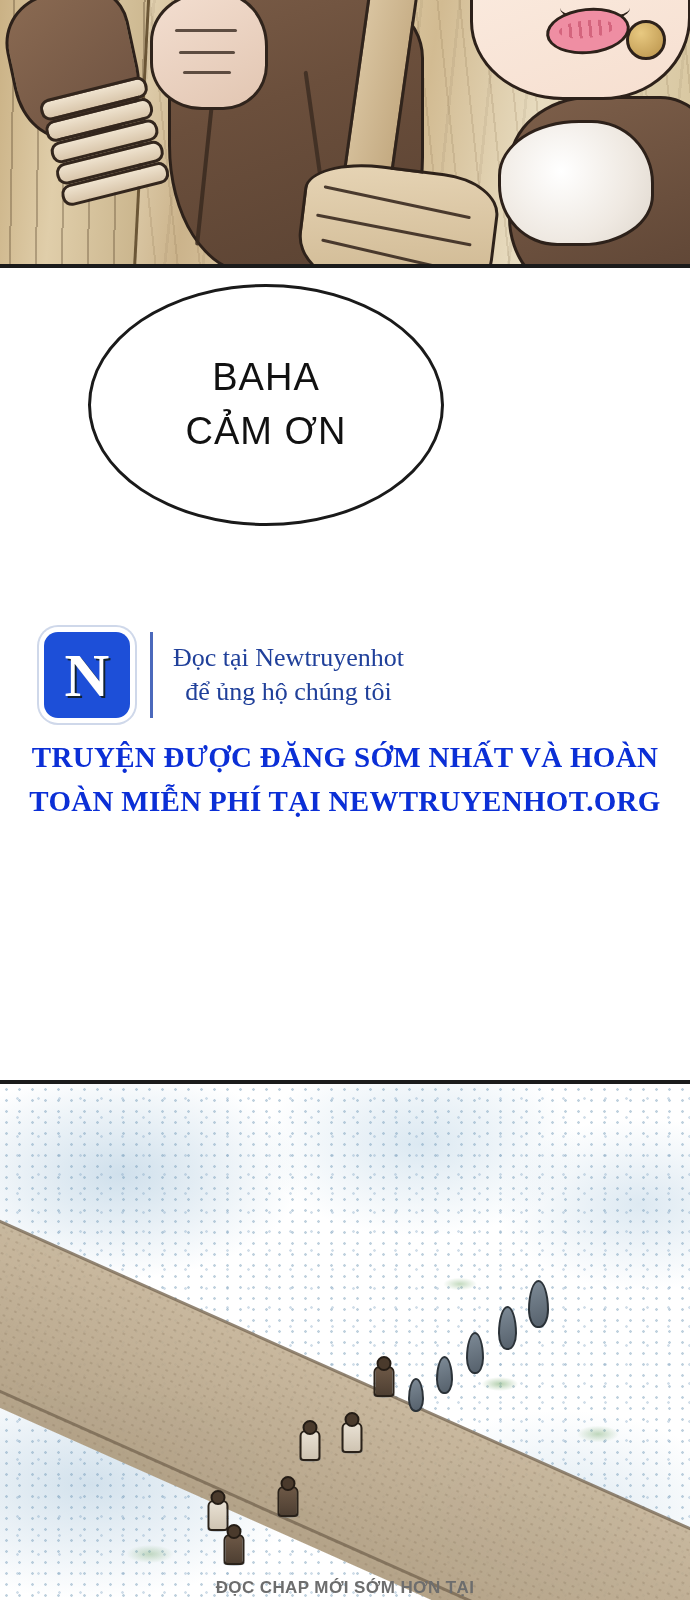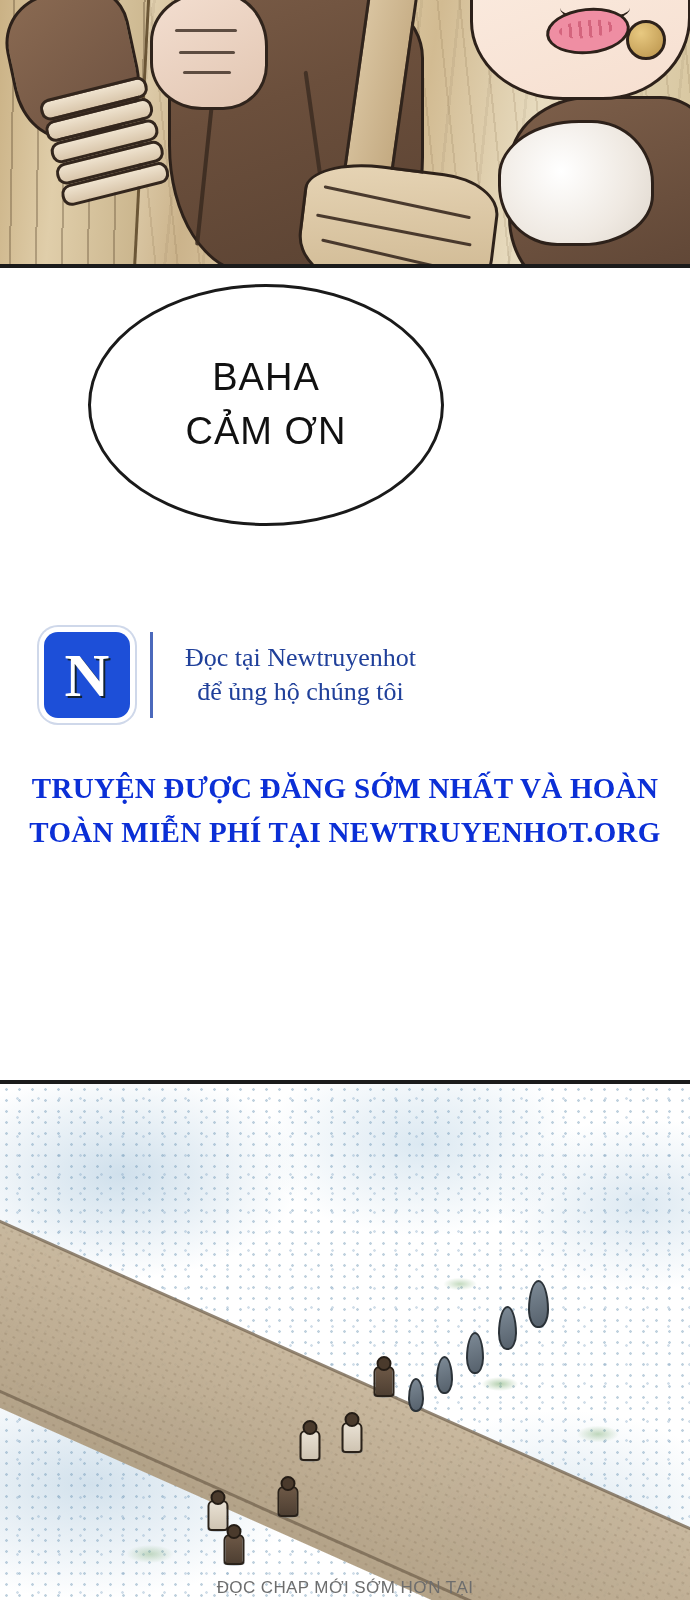--- a/index.html
+++ b/index.html
@@ -230,33 +230,31 @@
   .divider-v {
     width: 3px; height: 86px; background:#2b4fb0; opacity:.85;
   }
   .promo-sub {
     font-family:"Liberation Serif", serif;
     font-size: 26px;
     color:#20409a;
     text-align:center;
     line-height:1.32;
     white-space: pre-line;
-    margin-left: 12px;
   }
   .promo-main {
     position:absolute; left:0; top:136px; width:690px;
     text-align:center;
     font-family:"Liberation Serif", serif;
     font-weight:bold;
     font-size: 29px;
     line-height:1.5;
     color:#0b2fd6;
     letter-spacing:.3px;
     white-space: pre-line;
-    margin-top: 31px;
   }
 
   
   .panel-snow {
     position:absolute; left:0; top:1080px; width:690px; height:520px;
     overflow:hidden;
     background:#ffffff;
     border-top: 4px solid #1b1b1b;
   }
   .snow-field {
@@ -339,21 +337,21 @@
     background: rgba(90,110,130,.35);
   }
 
   
   .watermark {
     position:absolute; left:0; bottom: 6px; width: 690px;
     text-align:center;
   }
   .wm-top {
     font-family:"Liberation Sans", sans-serif;
-    font-weight:normal;
+    font-weight:bold;
     font-size: 17px;
     color:#6d6d6d;
     letter-spacing:.4px;
   }
   .wm-main {
     font-family:"Liberation Sans", sans-serif;
     font-weight:bold;
     font-size: 26px;
     color:#2d7ad6;
     letter-spacing:.2px;

